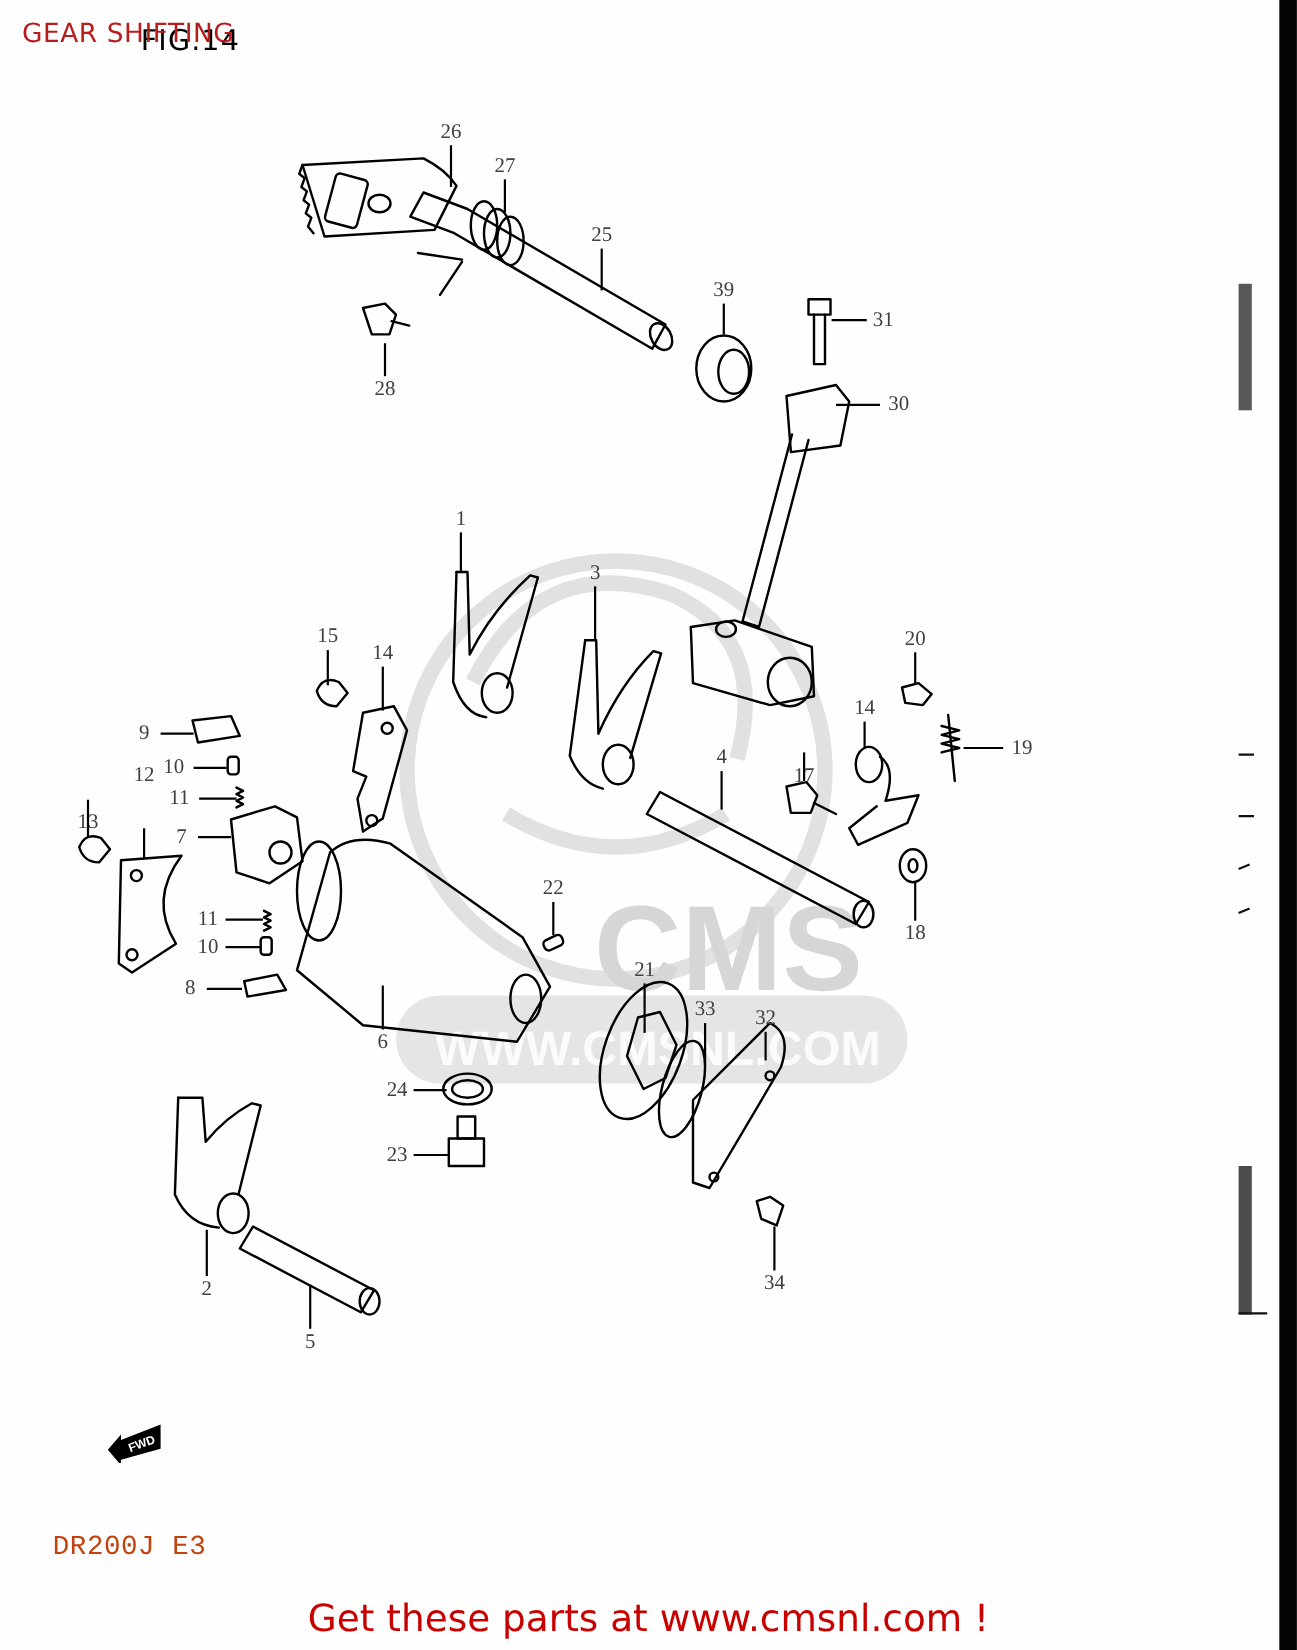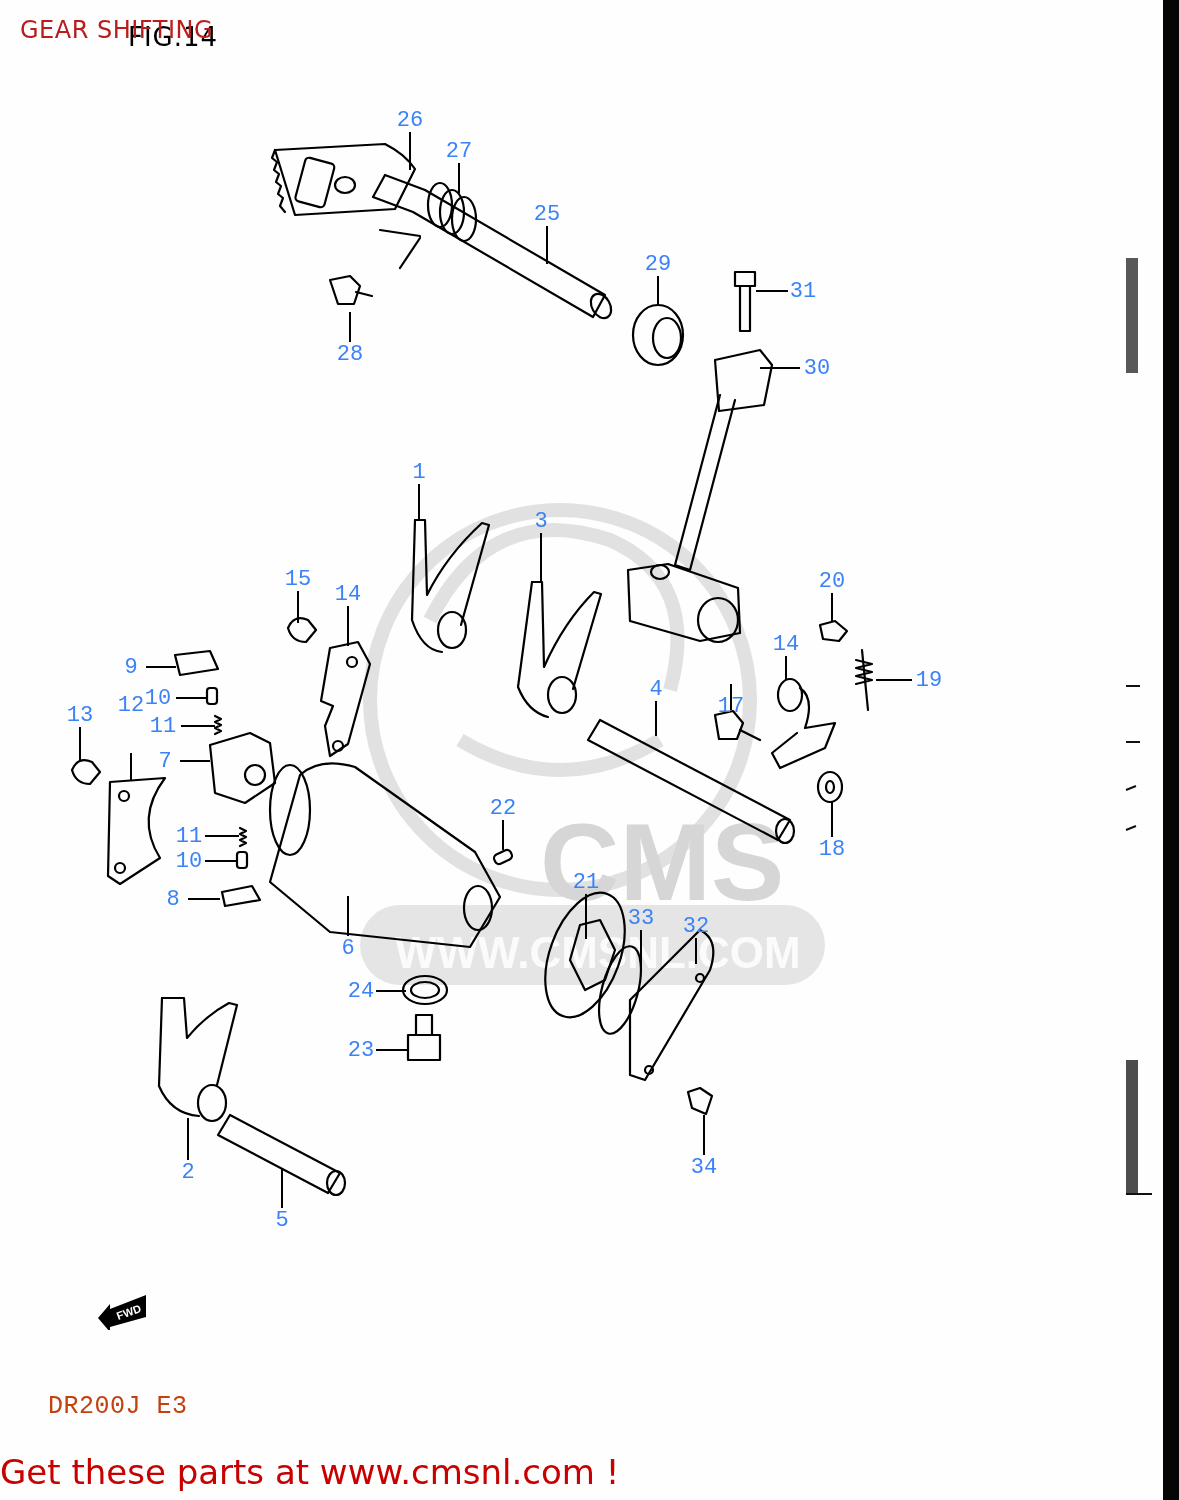--- a/index.html
+++ b/index.html
@@ -16,30 +16,30 @@
     position:absolute; left:128px; top:22px; font-size:26px; font-weight:normal;
     color:#000; z-index:2; letter-spacing:1px;
     font-family:"DejaVu Sans", sans-serif;
   }
   .right-bar {
     position:absolute; left:1163px; top:0; width:16px; height:1500px; background:#050505;
   }
   .right-strip { position:absolute; left:1120px; top:0; width:40px; height:1500px; }
   .diagram { position:absolute; left:0; top:0; width:1179px; height:1440px; }
   .callout {
-    position:absolute; font-size:22px; color:#3b82f6; transform:translate(-50%,-50%);
-    font-family:Liberation Mono, monospace; cursor:pointer;
+    position:absolute; font-size:19px; color:#404040; transform:translate(-50%,-50%);
+    font-family:Liberation Serif, serif; cursor:pointer;
   }
   .model-code {
     position:absolute; left:48px; top:1392px; font-size:25px; color:#c2410c;
     font-family:"Liberation Mono", monospace; letter-spacing:0.5px;
   }
   .fwd-arrow { position:absolute; left:96px; top:1290px; width:54px; height:40px; }
   .footer-cta {
-    position:absolute; left:0; width:1179px; top:1452px; text-align:left;
+    position:absolute; left:0; width:1179px; top:1452px; text-align:center;
     font-size:34px; color:#c80000; text-decoration:none; display:block;
     font-family:"DejaVu Sans", sans-serif;
   }
   .watermark { position:absolute; left:0; top:0; }
 </style>
 </head>
 <body>
 
 <div class="diagram">
 
@@ -207,37 +207,37 @@
       <div class="callout" style="left: 282px; top: 1220px;">5</div>
       <div class="callout" style="left: 348px; top: 948px;">6</div>
       <div class="callout" style="left: 165px; top: 761px;">7</div>
       <div class="callout" style="left: 173px; top: 899px;">8</div>
       <div class="callout" style="left: 131px; top: 667px;">9</div>
       <div class="callout" style="left: 158px; top: 698px;">10</div>
       <div class="callout" style="left: 163px; top: 726px;">11</div>
       <div class="callout" style="left: 189px; top: 836px;">11</div>
       <div class="callout" style="left: 189px; top: 861px;">10</div>
       <div class="callout" style="left: 131px; top: 705px;">12</div>
-      <div class="callout" style="left: 80px; top: 715px; text-align: center;">13</div>
+      <div class="callout" style="left: 80px; top: 748px; text-align: center;">13</div>
       <div class="callout" style="left: 348px; top: 594px;">14</div>
       <div class="callout" style="left: 298px; top: 579px;">15</div>
       <div class="callout" style="left: 786px; top: 644px;">14</div>
       <div class="callout" style="left: 731px; top: 672px; margin-top: 34px;">17</div>
       <div class="callout" style="left: 832px; top: 849px;">18</div>
       <div class="callout" style="left: 929px; top: 680px;">19</div>
       <div class="callout" style="left: 832px; top: 581px;">20</div>
       <div class="callout" style="left: 586px; top: 882px;">21</div>
       <div class="callout" style="left: 503px; top: 808px;">22</div>
       <div class="callout" style="left: 361px; top: 1050px;">23</div>
       <div class="callout" style="left: 361px; top: 991px;">24</div>
       <div class="callout" style="left: 547px; top: 214px;">25</div>
       <div class="callout" style="left: 410px; top: 120px;">26</div>
       <div class="callout" style="left: 459px; top: 151px;">27</div>
       <div class="callout" style="left: 350px; top: 354px;">28</div>
-      <div class="callout" style="left: 658px; top: 264px;">29</div>
+      <div class="callout" style="left: 658px; top: 264px;">39</div>
       <div class="callout" style="left: 817px; top: 368px;">30</div>
       <div class="callout" style="left: 803px; top: 291px;">31</div>
       <div class="callout" style="left: 696px; top: 926px;">32</div>
       <div class="callout" style="left: 641px; top: 918px;">33</div>
       <div class="callout" style="left: 704px; top: 1167px;">34</div>
     </div>
 </div>
 
 <div class="page-title">GEAR SHIFTING</div>
 <div class="fig-title">FIG.14</div>

